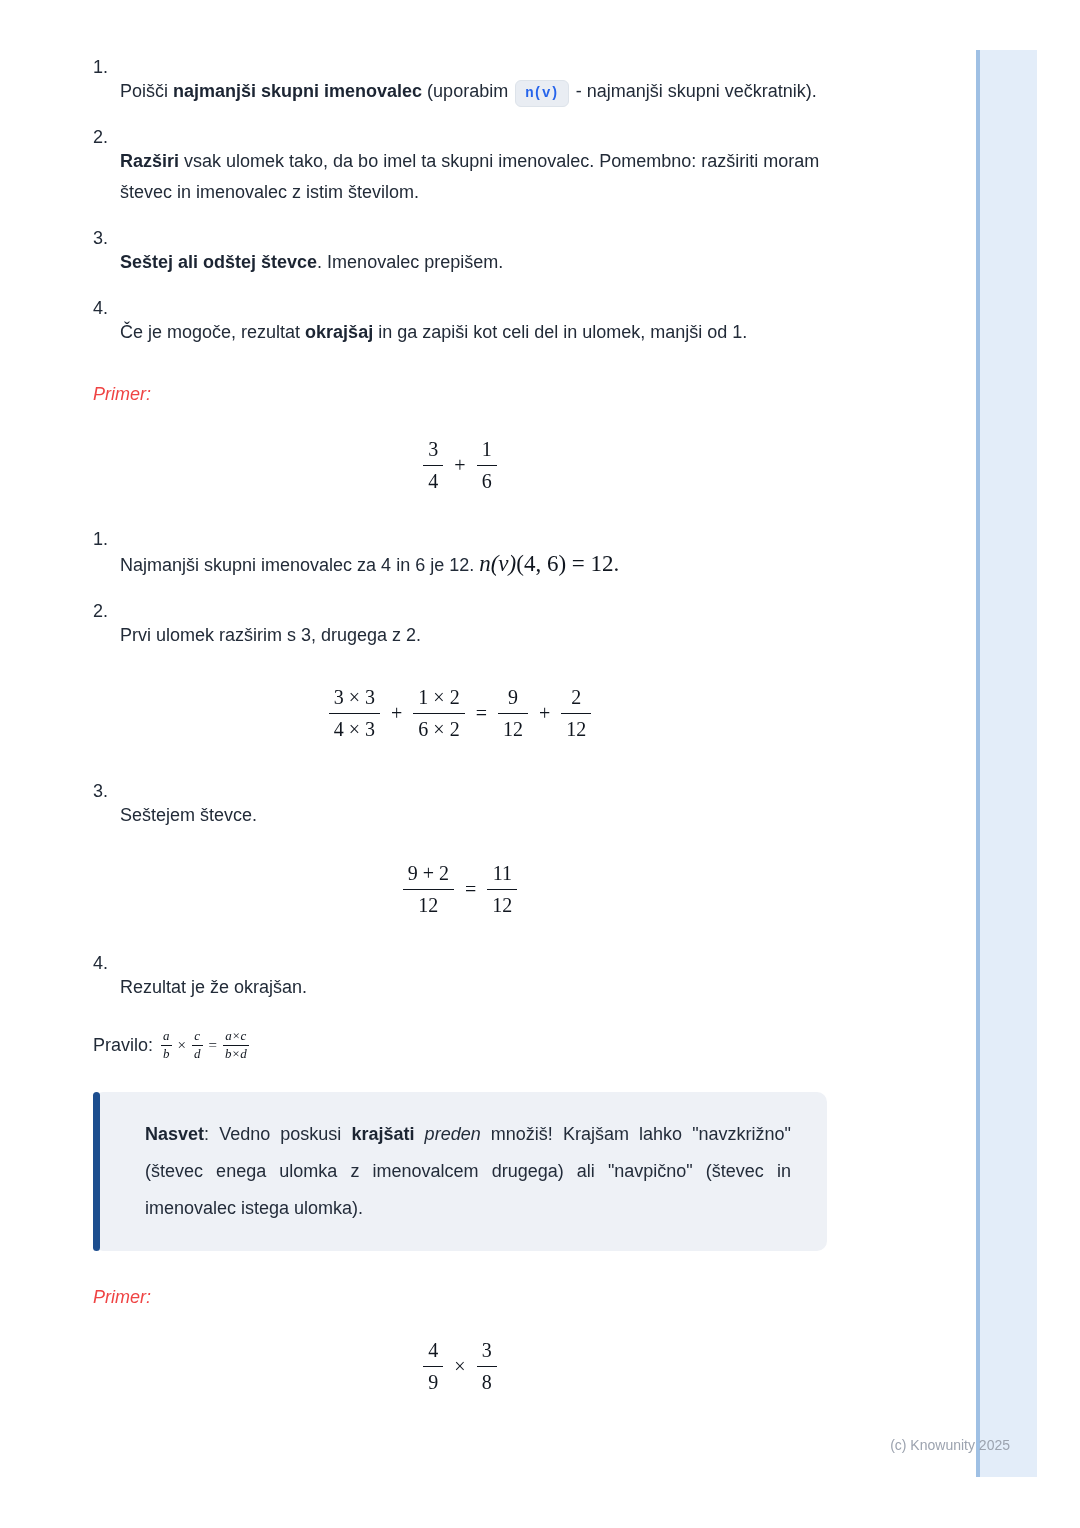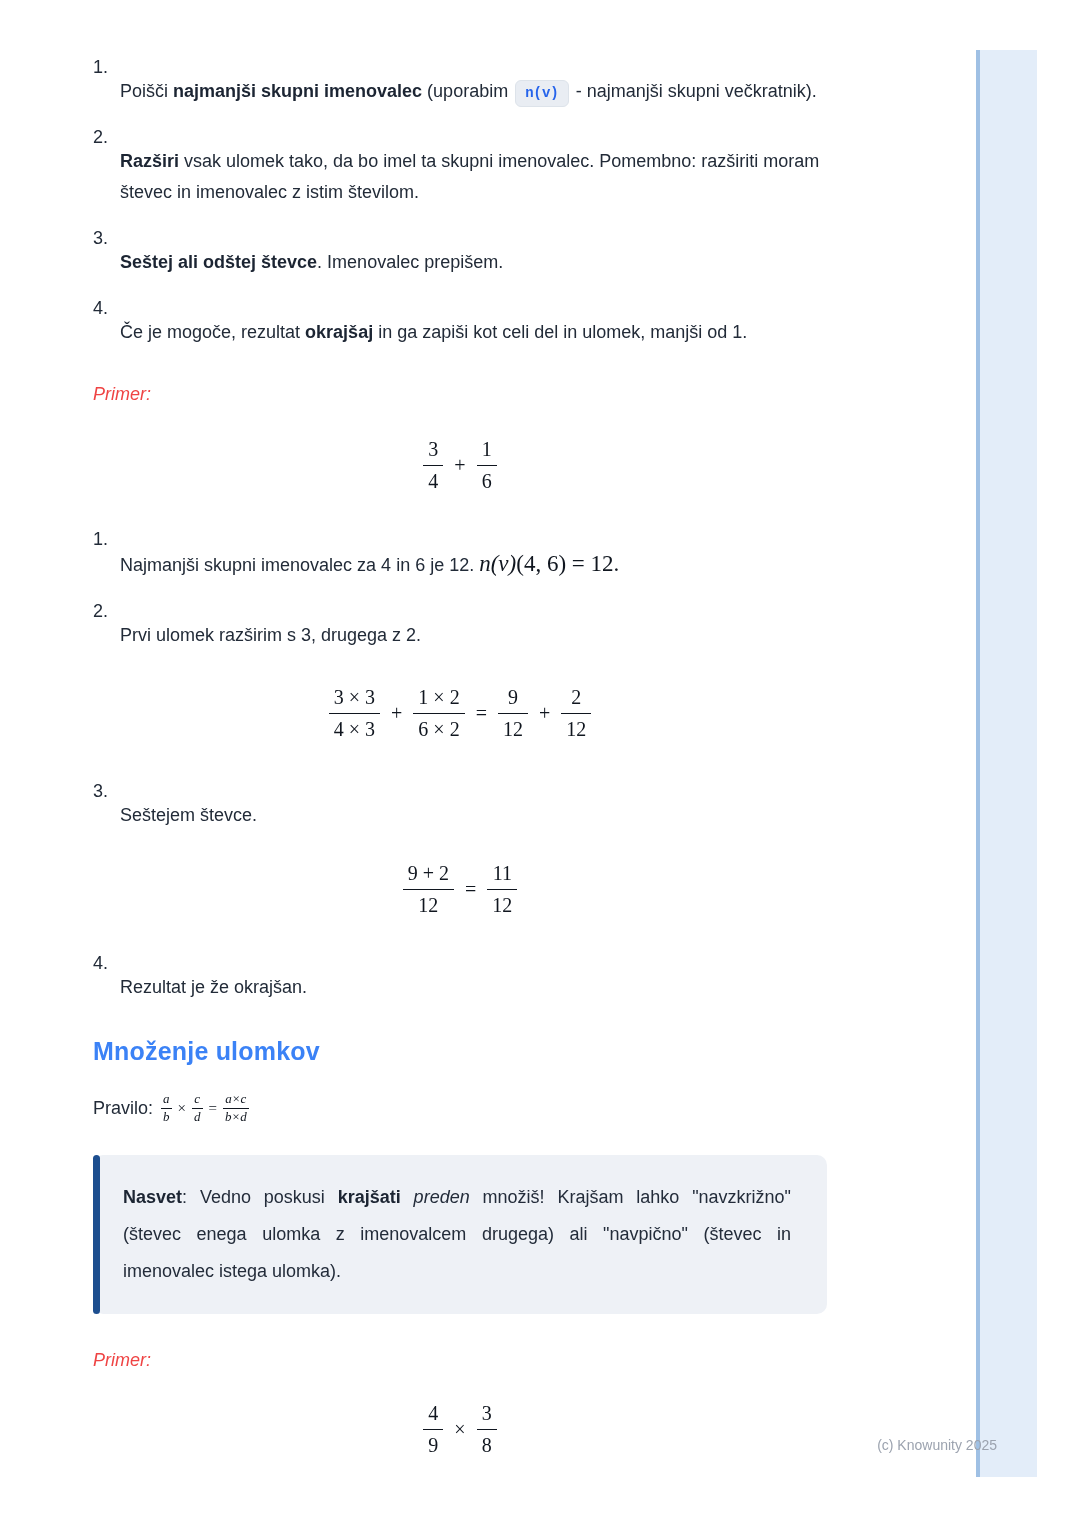--- a/index.html
+++ b/index.html
@@ -57,37 +57,37 @@
   .imath{font-family:"Liberation Serif", serif;font-size:13px;color:#10161f;}
   .imath .frac{line-height:1.15;}
   .imath .frac .fnum{padding:0 2px 1px;border-bottom:1px solid #10161f;}
   .imath .frac .fden{padding:1px 2px 0;}
   .imath .iop{display:inline-block;vertical-align:middle;margin:0 6px;font-size:15px;}
   .imath .it{font-style:italic;}
 
   
   .tip{
     position:relative;margin-top:30px;background:#eef1f6;
-    border-radius:10px;padding:24px 36px 24px 30px;
+    border-radius:10px;padding:24px 36px 24px 52px;
   }
   .tip::before{
     content:"";position:absolute;left:0;top:0;bottom:0;width:7px;
     background:#1d4e8f;border-radius:4px;
   }
   .tip p{margin:0;text-align:justify;line-height:37px;color:#232c3a;}
   .tip .em{font-style:italic;}
 
   
   .scroll-panel{
     position:absolute;left:976px;top:50px;width:57px;height:1427px;
     background:#e3edf9;border-left:4px solid #9fc0e4;z-index:1;
   }
 
   .footer{
-    position:absolute;top:1437px;right:83px;z-index:2;
+    position:absolute;top:1437px;right:70px;z-index:2;
     color:#9ca3af;font-size:14px;
   }
 </style>
 </head>
 <body>
 
 <div class="doc">
 
   <div class="step">
     <span class="num">1.</span>
@@ -136,21 +136,20 @@
 
   <div class="mathline m3">
     <span class="frac"><span class="fnum">9 + 2</span><span class="fden">12</span></span><span class="mop">=</span><span class="frac"><span class="fnum">11</span><span class="fden">12</span></span>
   </div>
 
   <div class="step">
     <span class="num">4.</span>
     <span class="body">Rezultat je že okrajšan.</span>
   </div>
 
-  <h2 class="heading">Množenje ulomkov</h2>
 
 
   <div class="ruleline">
     <span class="rlabel">Pravilo:</span>
     <span class="imath"><span class="frac"><span class="fnum it">a</span><span class="fden it">b</span></span><span class="iop">×</span><span class="frac"><span class="fnum it">c</span><span class="fden it">d</span></span><span class="iop">=</span><span class="frac"><span class="fnum it">a×c</span><span class="fden it">b×d</span></span></span>
   </div>
 
   <div class="tip">
     <p><b>Nasvet</b><span>: Vedno poskusi </span><b>krajšati</b><span class="em"> preden</span><span> množiš! Krajšam lahko "navzkrižno" (števec enega ulomka z imenovalcem drugega) ali "navpično" (števec in imenovalec istega ulomka).</span></p>
   </div>

